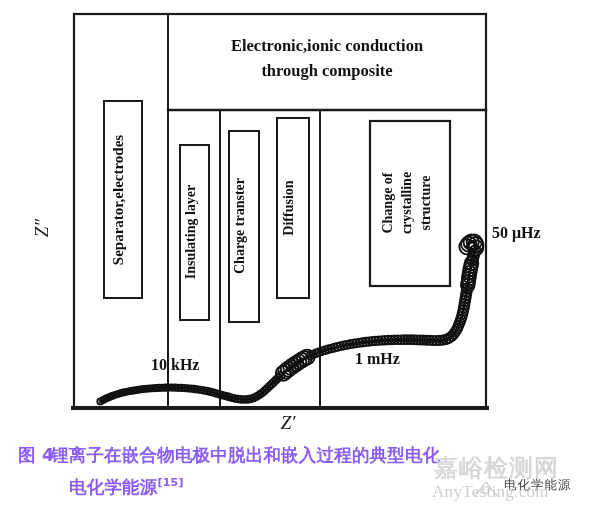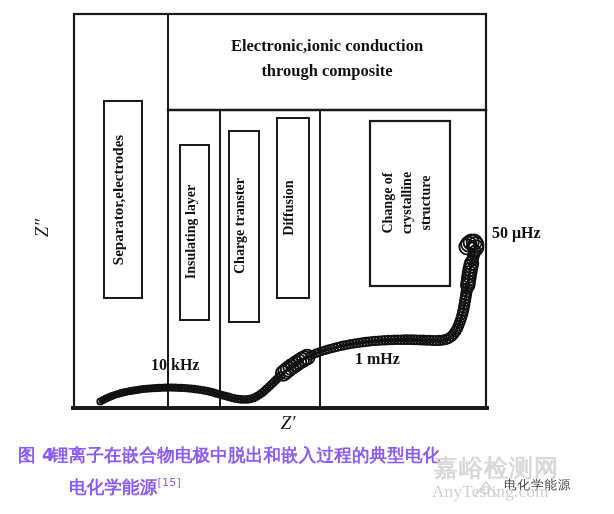--- a/index.html
+++ b/index.html
@@ -39,21 +39,21 @@
     font-weight: bold;
     letter-spacing: 0.2px;
     color: #8b5cf6;
     white-space: nowrap;
   }
   #cap-tag   { left: 18px;  top: 9px; }
   #cap-l1    { left: 51px;  top: 9px; }
   #cap-l2    { left: 69px;  top: 41px; }
   #cap-ref {
     font-size: 11px;
-    font-weight: normal;
+    font-weight: bold;
     vertical-align: super;
     margin-top: 28px;
   }
 
   
   #watermark {
     position: absolute;
     left: 432px;
     top: 452px;
     width: 180px;

